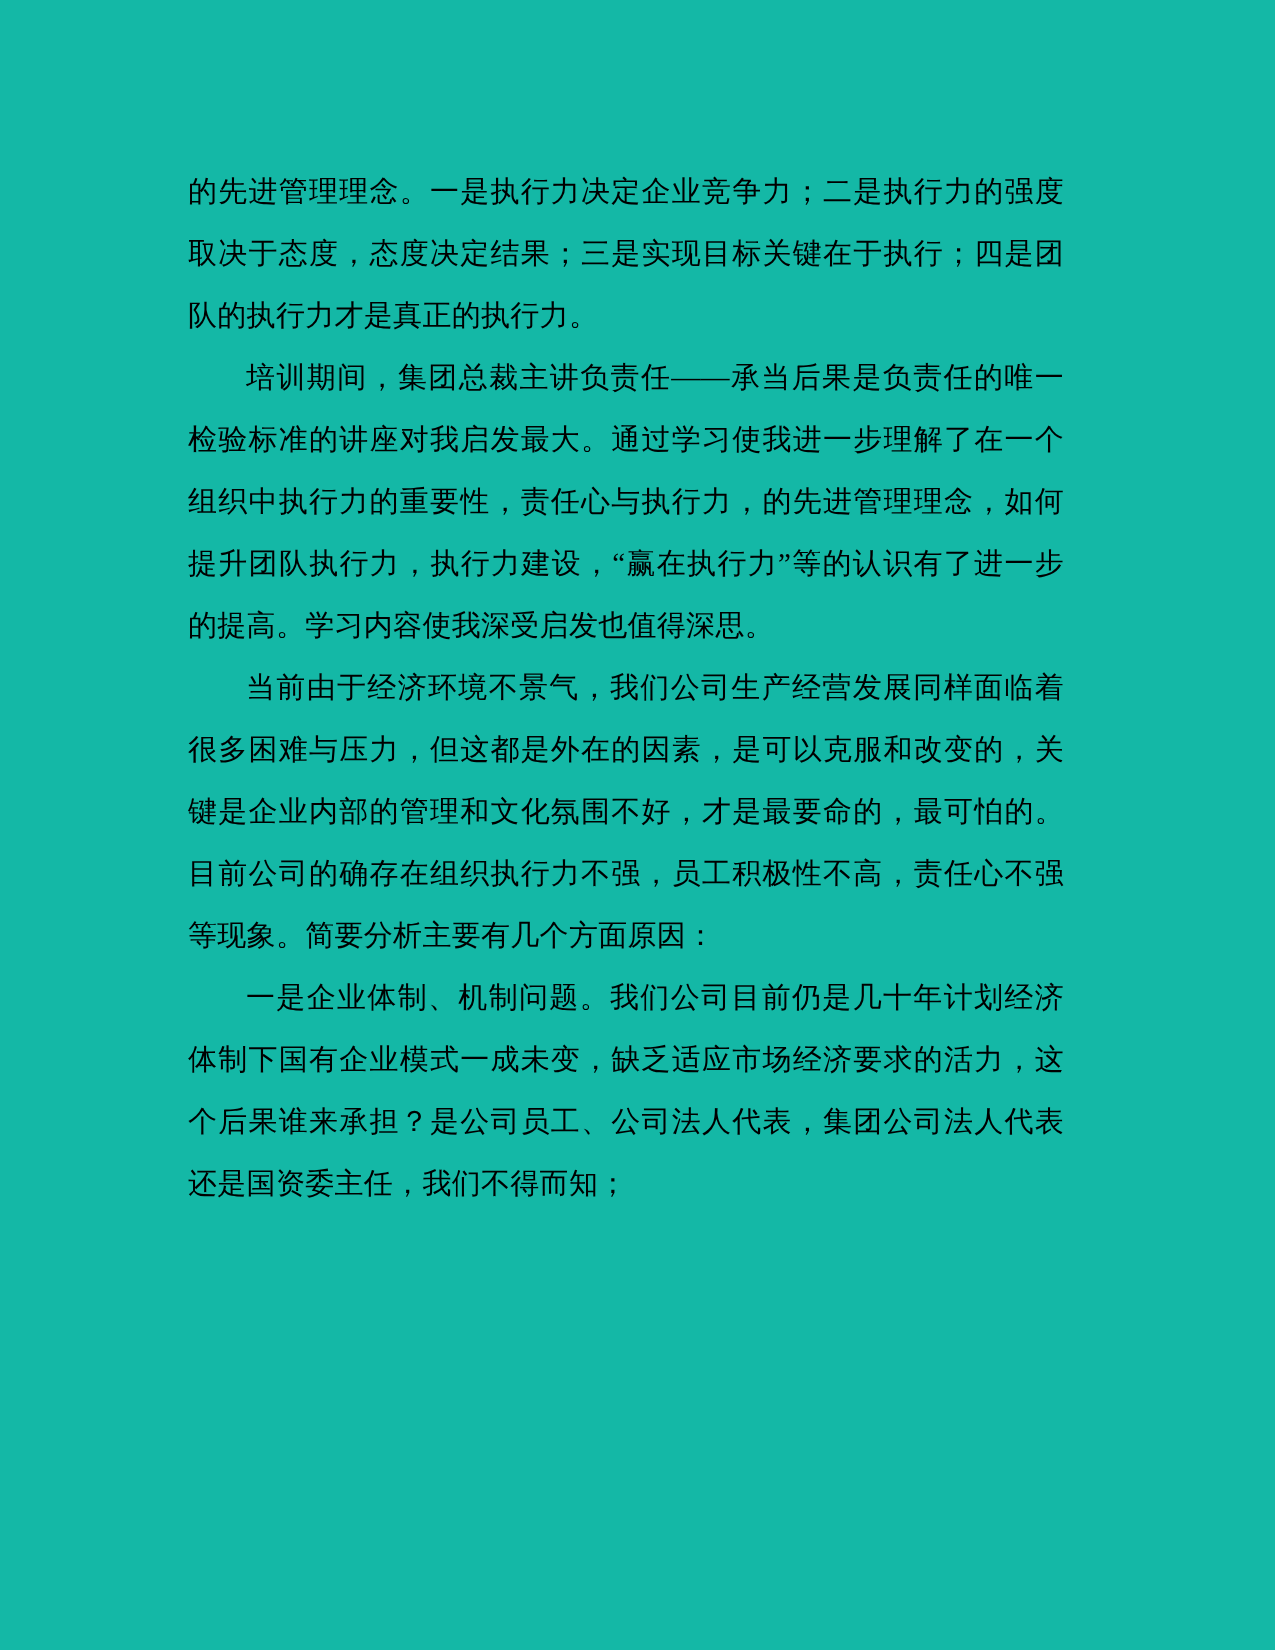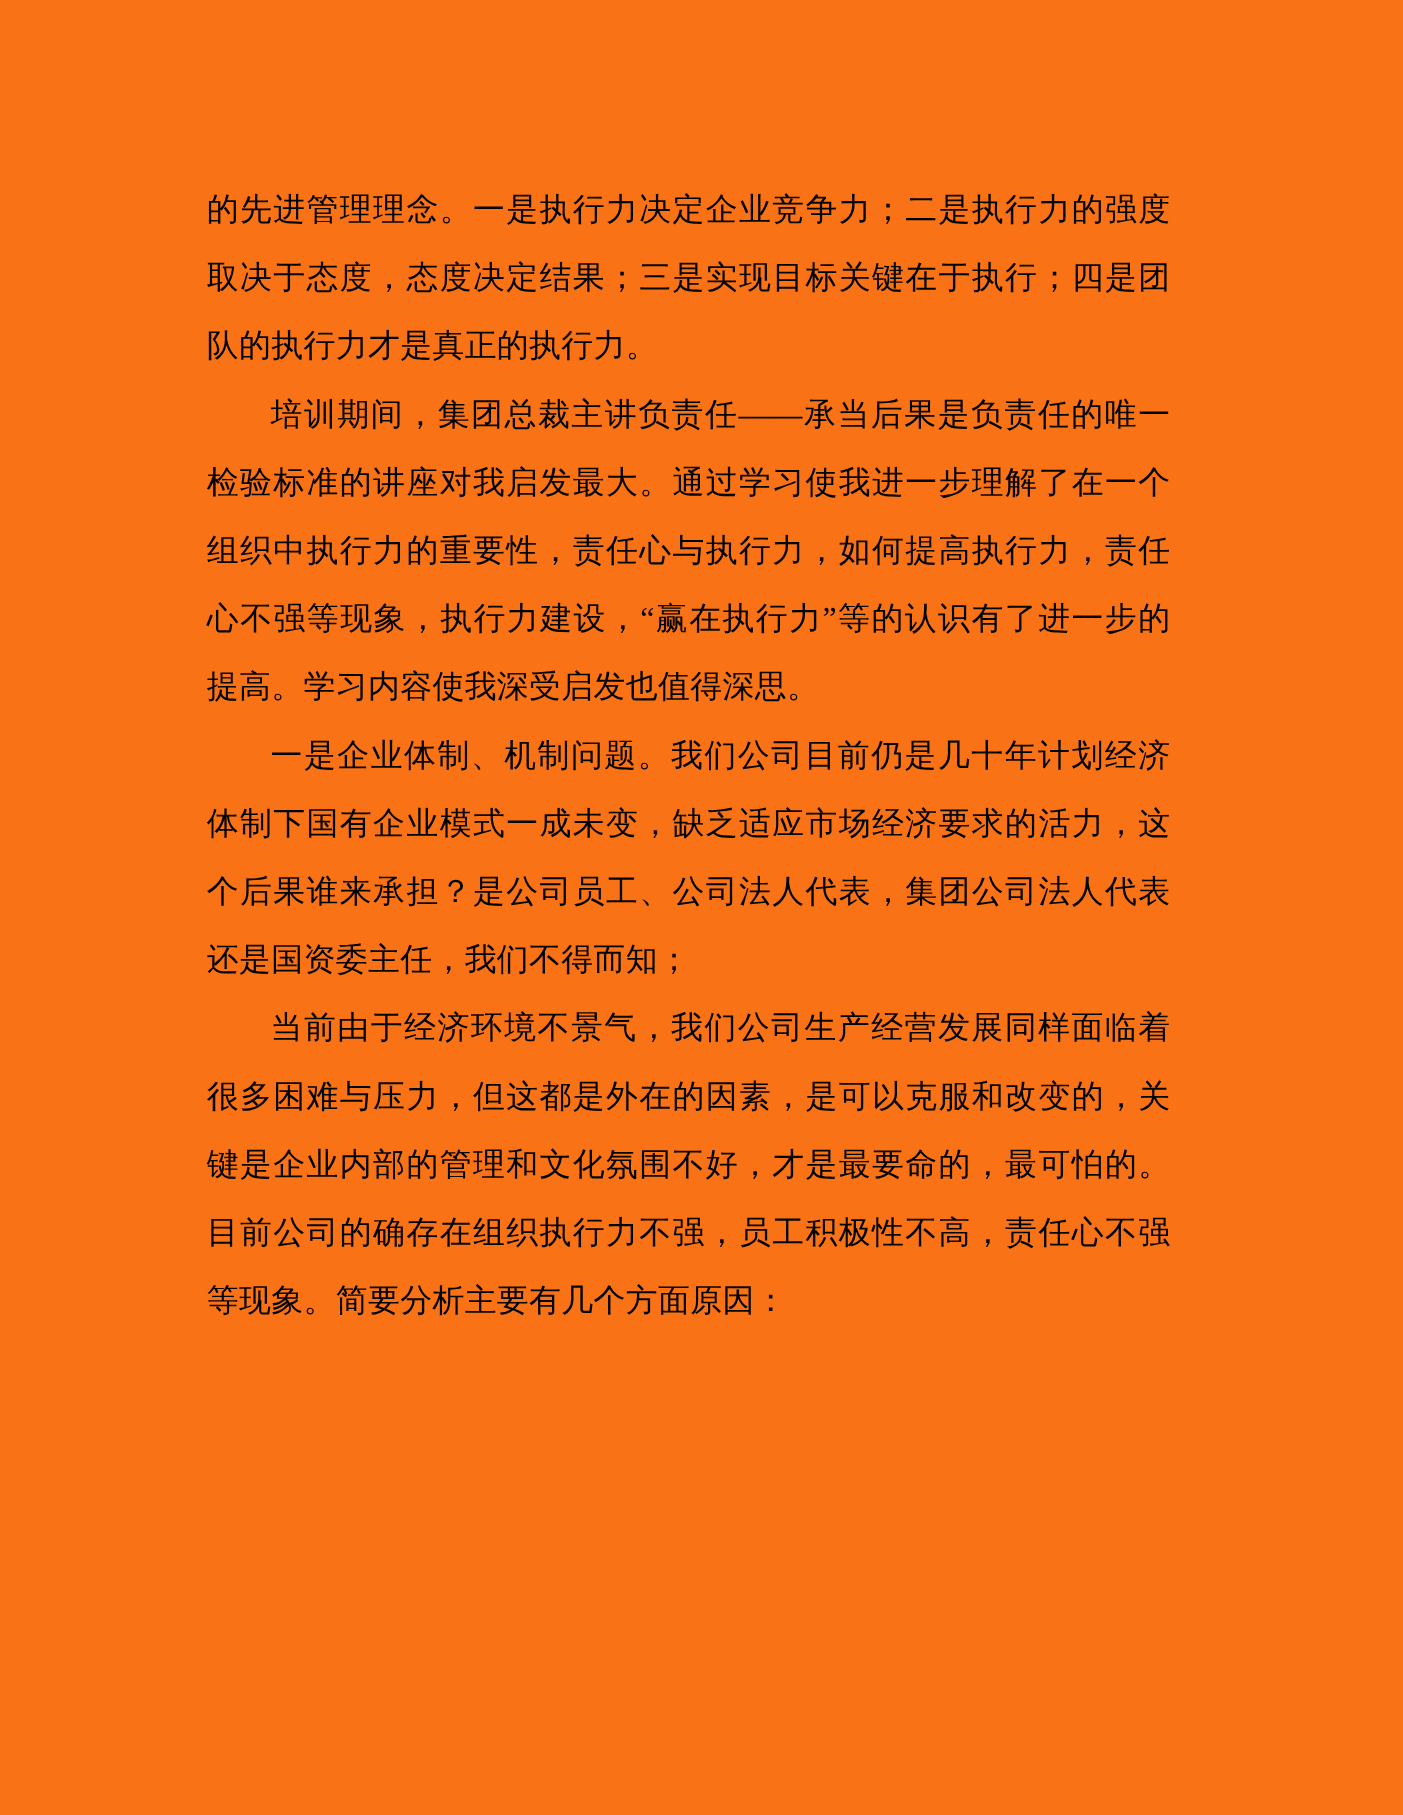--- a/index.html
+++ b/index.html
@@ -7,21 +7,21 @@
     padding: 0;
     width: 1275px;
     height: 1650px;
     background: #ffffff;
     font-family: "Liberation Serif", serif;
   }
   .page {
     position: relative;
     width: 1275px;
     height: 1650px;
-    background: #f97316;
+    background: #14b8a6;
     box-sizing: border-box;
     overflow: hidden;
   }
   .doc-body {
     position: absolute;
     left: 188px;
     top: 160px;
     width: 876px;
     color: #000000;
   }
@@ -42,17 +42,17 @@
   p.para.indent {
     text-indent: 58px;
   }
 </style>
 </head>
 <body>
 
 <div class="page">
   <div class="doc-body">
     <p class="para">的先进管理理念。一是执行力决定企业竞争力；二是执行力的强度取决于态度，态度决定结果；三是实现目标关键在于执行；四是团队的执行力才是真正的执行力。</p>
-    <p class="para indent">培训期间，集团总裁主讲负责任——承当后果是负责任的唯一检验标准的讲座对我启发最大。通过学习使我进一步理解了在一个组织中执行力的重要性，责任心与执行力，如何提高执行力，责任心不强等现象，执行力建设，“赢在执行力”等的认识有了进一步的提高。学习内容使我深受启发也值得深思。</p>
+    <p class="para indent">培训期间，集团总裁主讲负责任——承当后果是负责任的唯一检验标准的讲座对我启发最大。通过学习使我进一步理解了在一个组织中执行力的重要性，责任心与执行力，的先进管理理念，如何提升团队执行力，执行力建设，“赢在执行力”等的认识有了进一步的提高。学习内容使我深受启发也值得深思。</p>
+    <p class="para indent">当前由于经济环境不景气，我们公司生产经营发展同样面临着很多困难与压力，但这都是外在的因素，是可以克服和改变的，关键是企业内部的管理和文化氛围不好，才是最要命的，最可怕的。目前公司的确存在组织执行力不强，员工积极性不高，责任心不强等现象。简要分析主要有几个方面原因：</p>
     <p class="para indent">一是企业体制、机制问题。我们公司目前仍是几十年计划经济体制下国有企业模式一成未变，缺乏适应市场经济要求的活力，这个后果谁来承担？是公司员工、公司法人代表，集团公司法人代表还是国资委主任，我们不得而知；</p>
-    <p class="para indent">当前由于经济环境不景气，我们公司生产经营发展同样面临着很多困难与压力，但这都是外在的因素，是可以克服和改变的，关键是企业内部的管理和文化氛围不好，才是最要命的，最可怕的。目前公司的确存在组织执行力不强，员工积极性不高，责任心不强等现象。简要分析主要有几个方面原因：</p>
   </div>
 </div>
 
 </body></html>

